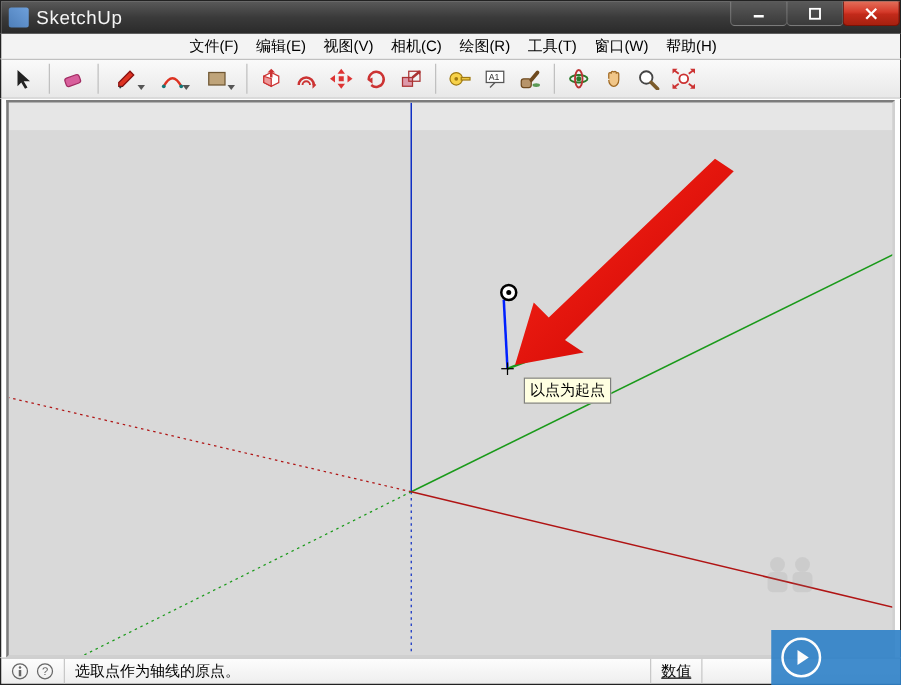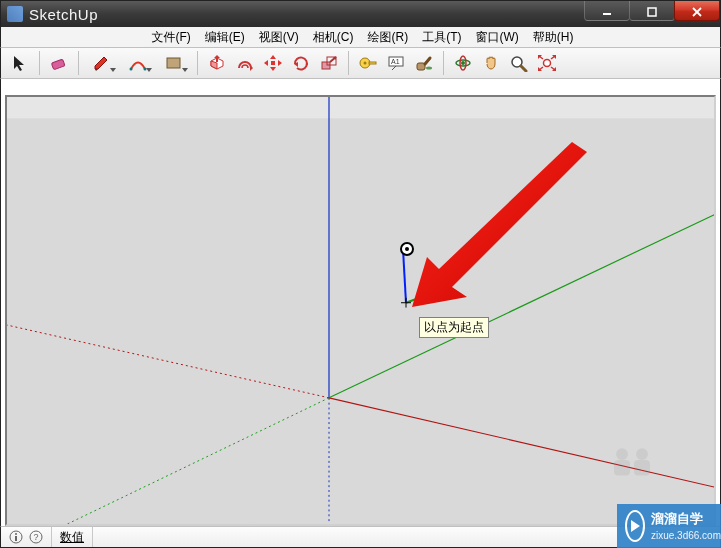--- a/index.html
+++ b/index.html
@@ -122,21 +122,21 @@
     width: 0; height: 0;
     border-left: 3px solid transparent;
     border-right: 3px solid transparent;
     border-top: 4px solid #555;
   }
   
   .viewport-frame {
     border-left: 1px solid #222;
     border-right: 1px solid #222;
     background: #fff;
-    padding: 16px 4px 0 4px;
+    padding: 1px 4px 0 4px;
     box-sizing: border-box;
     height: calc(548px - 27px - 20px - 32px - 22px);
     position: relative;
   }
   .viewport {
     width: 100%;
     height: 100%;
     border: 2px inset #d0d0d0;
     background: #d9d9d9;
     position: relative;
@@ -463,23 +463,22 @@
     <svg width="14" height="14">
         <circle cx="7" cy="7" r="6" fill="none" stroke="#666"></circle>
         <circle cx="7" cy="4" r="1" fill="#666"></circle>
         <rect x="6" y="6" width="2" height="5" fill="#666"></rect>
       </svg>
     <svg width="14" height="14">
         <circle cx="7" cy="7" r="6" fill="none" stroke="#666"></circle>
         <text x="4.5" y="10" font-size="9" fill="#666">?</text>
       </svg>
   </div>
+  <div class="chunk stretch">
+    <span>选取点作为轴线的原点。</span>
+  </div>
   <div class="label-cell">数值</div>
   <div class="value-cell"></div>
 </div>
 
 <div class="watermark">
   <div class="play"></div>
-  <div class="t">
-    <strong>溜溜自学</strong>
-    <span>zixue.3d66.com</span>
-  </div>
 </div>
 
 </body></html>

